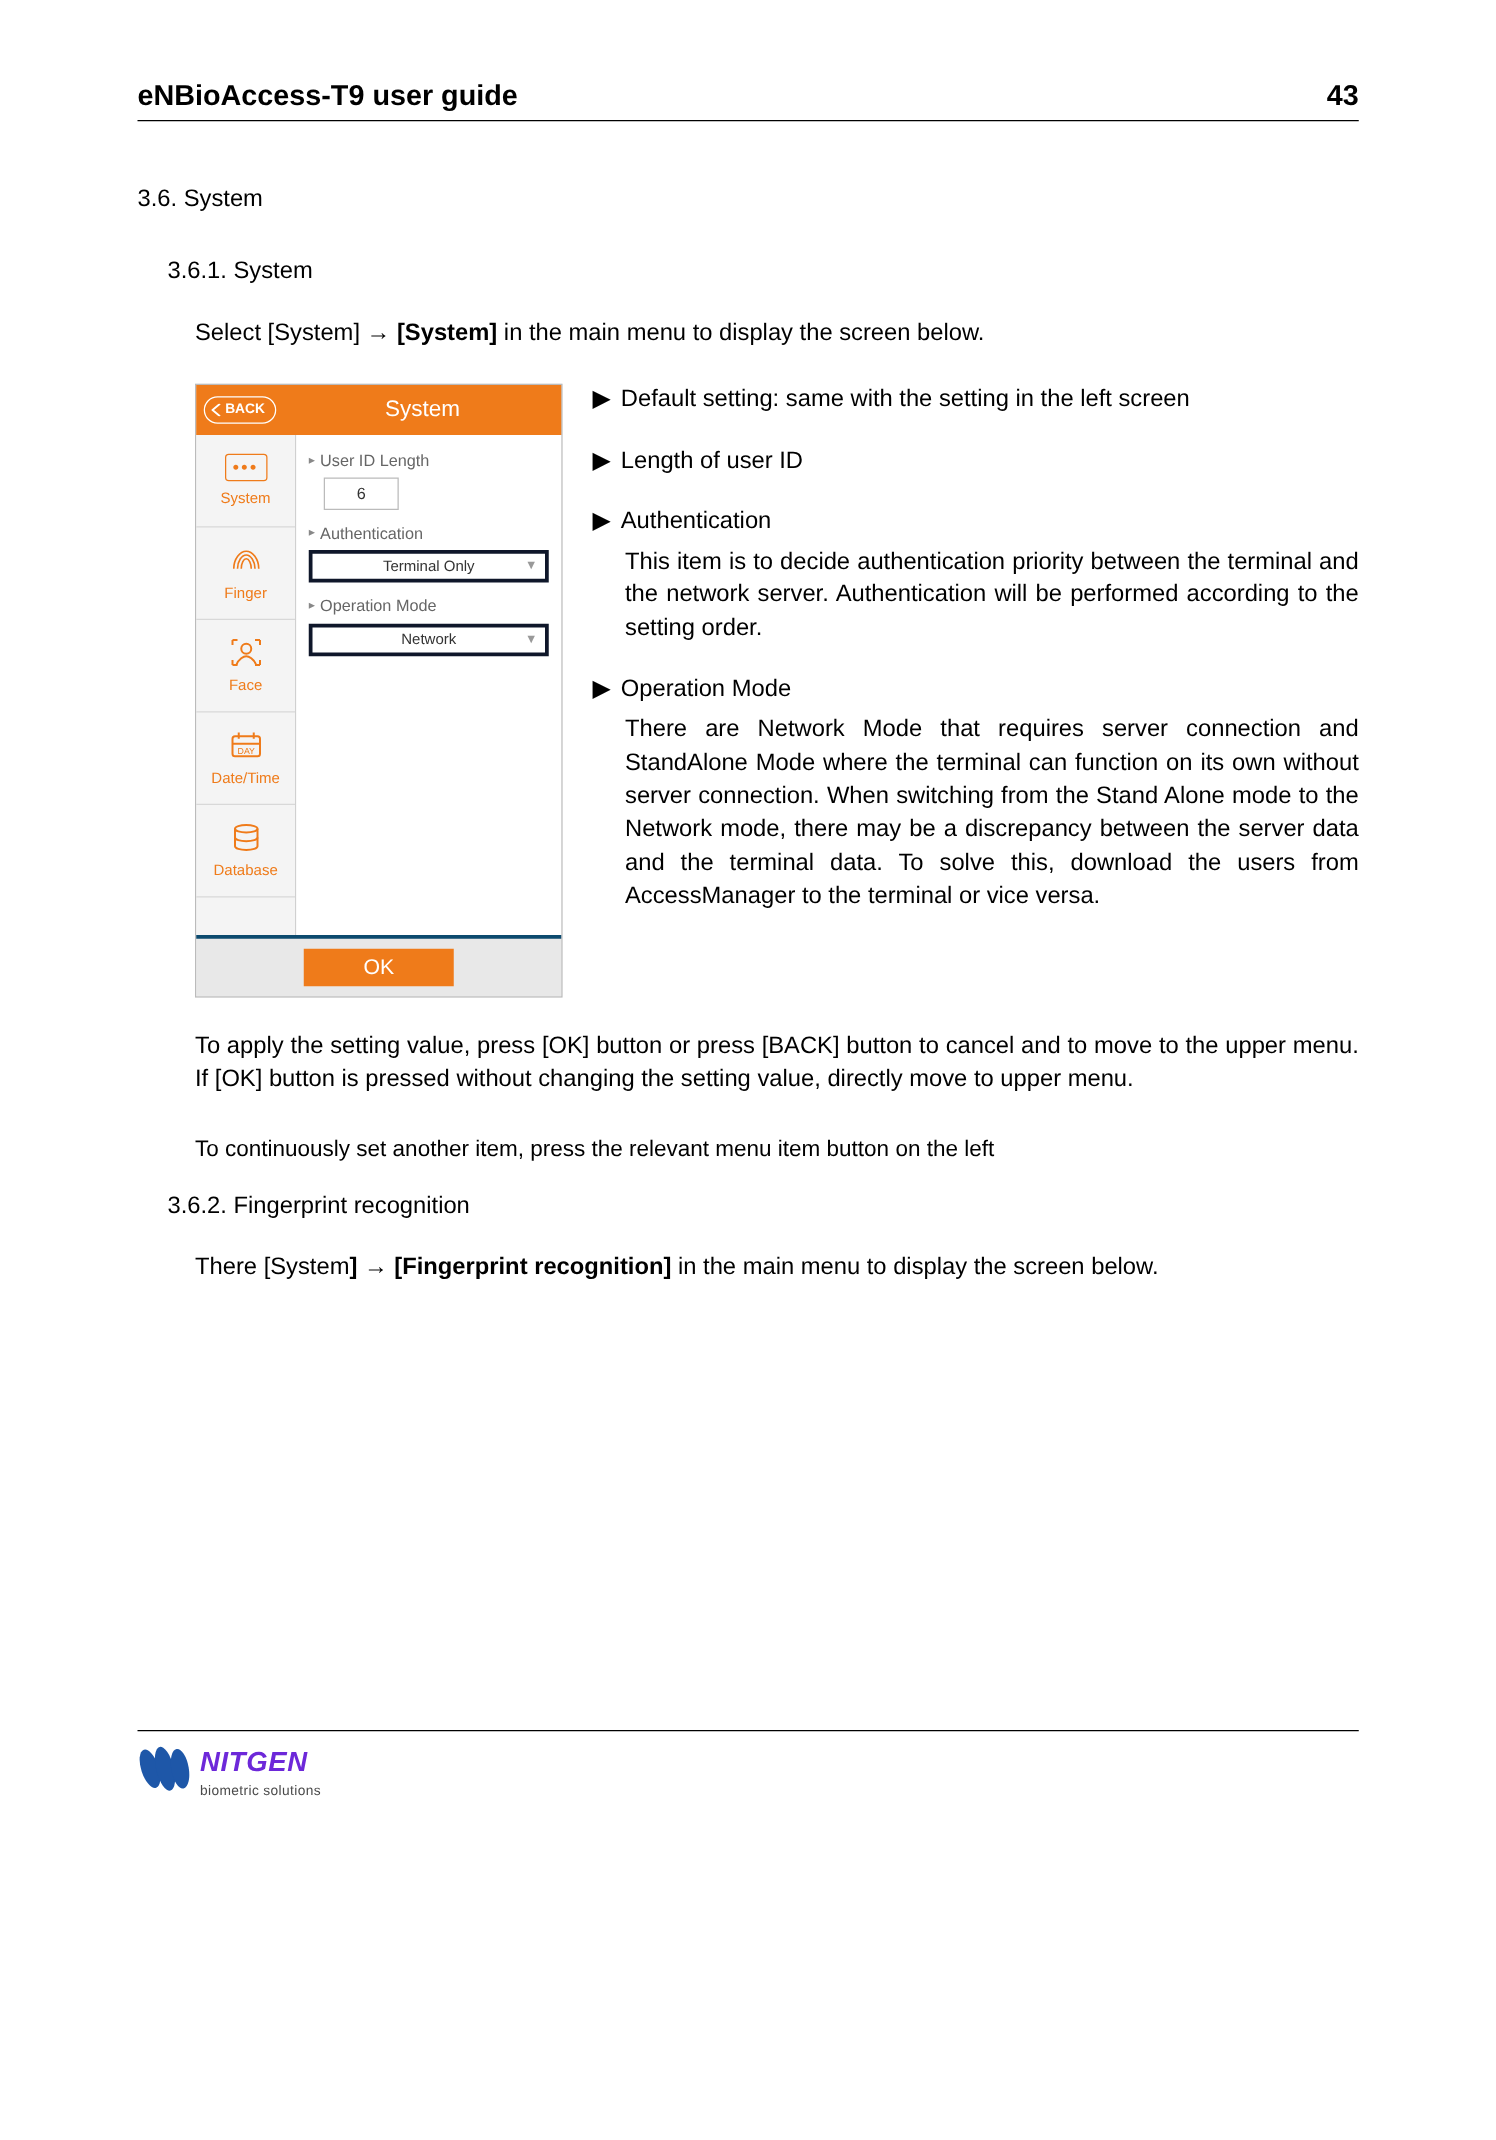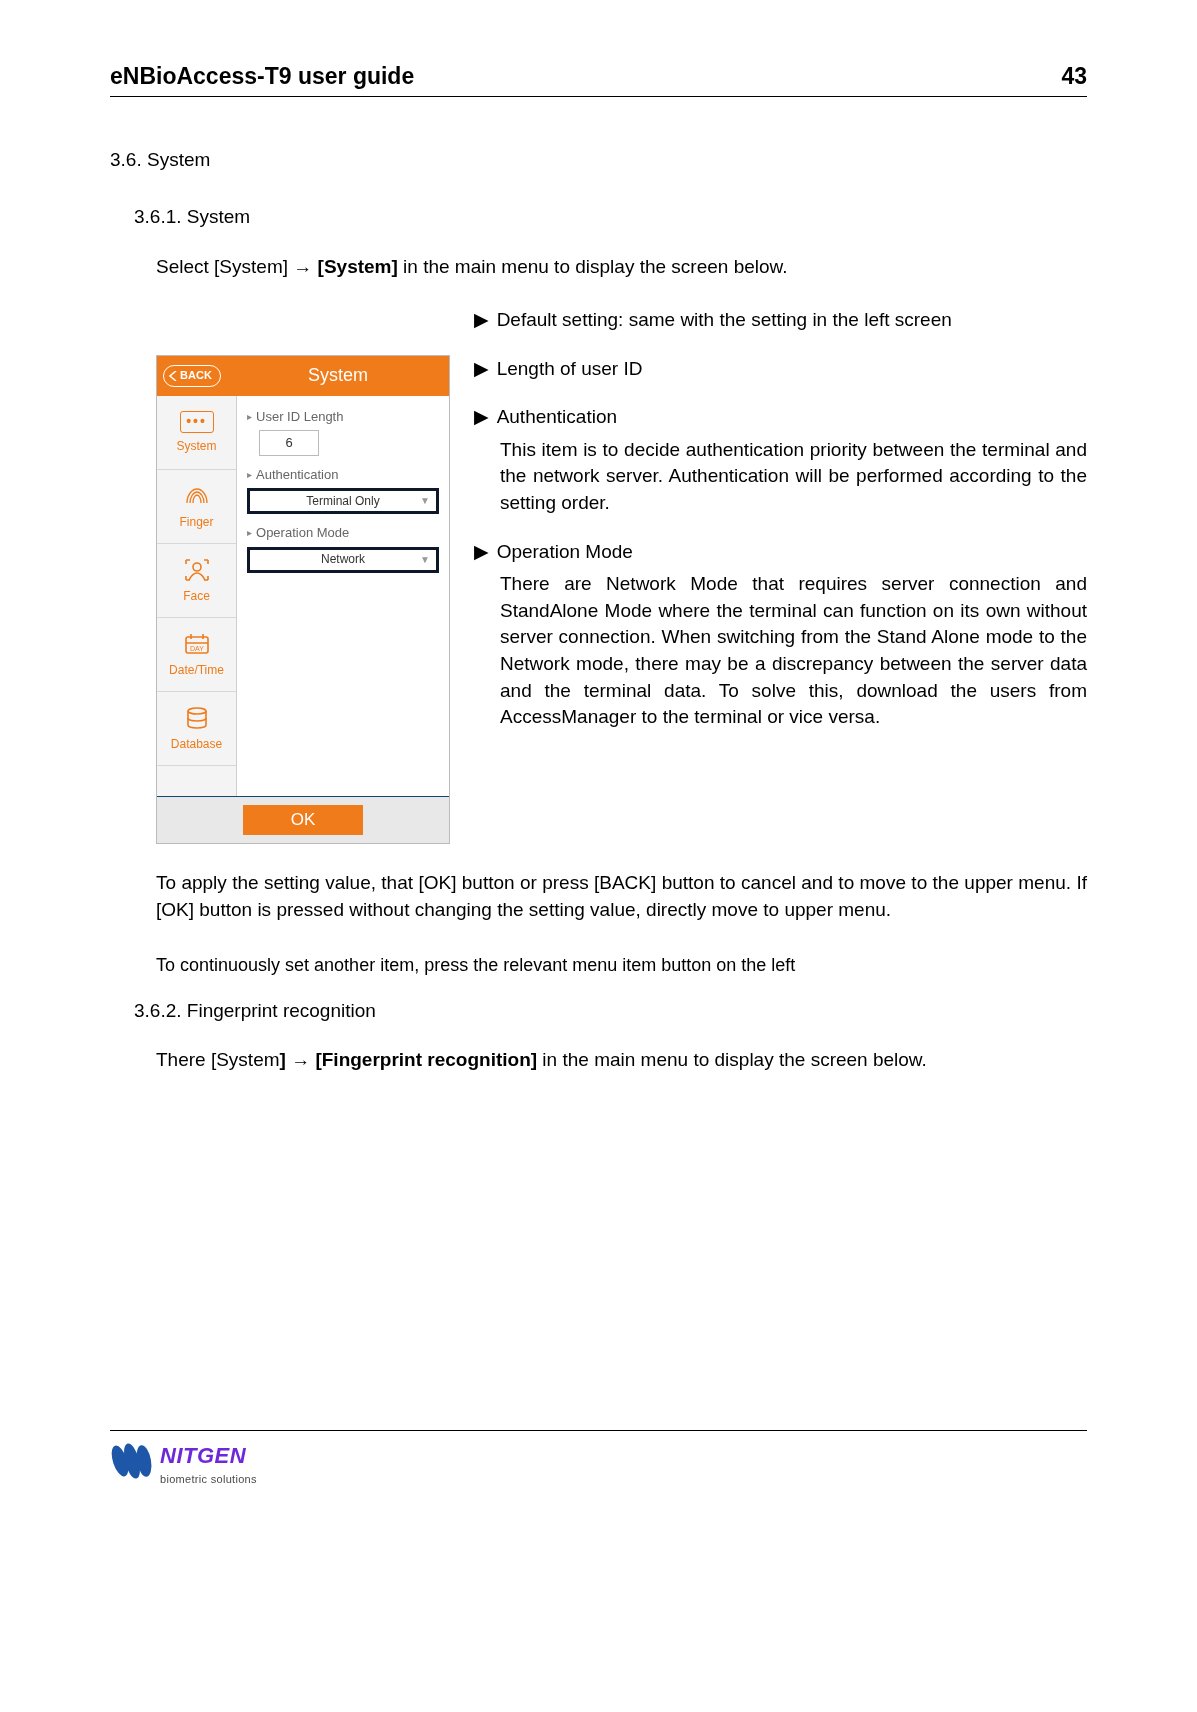--- a/index.html
+++ b/index.html
@@ -31,21 +31,20 @@
   .main-row { display: flex; gap: 24px; margin: 0 0 26px 46px; }
 
   
   .device {
     width: 294px;
     border: 1px solid #bbb;
     background: #e8e8e8;
     font-family: Arial, sans-serif;
     font-size: 14px;
     flex-shrink: 0;
-    margin-top: 48px;
   }
   .device-topbar {
     display: flex;
     align-items: stretch;
     height: 40px;
     background: #ef7b1a;
     color: #fff;
   }
   .back-btn {
     width: 70px;
@@ -152,21 +151,21 @@
     position: absolute;
     right: 6px;
     color: #999;
     font-size: 10px;
   }
   .ok-row {
     background: #e8e8e8;
     padding: 8px;
     display: flex;
     justify-content: center;
-    border-top: 1px solid #0c4a6e;
+    border-top: 3px solid #0c4a6e;
   }
   .ok-btn {
     background: #ef7b1a;
     color: #fff;
     width: 120px;
     height: 30px;
     display: flex;
     align-items: center;
     justify-content: center;
     font-size: 17px;
@@ -330,21 +329,21 @@
       <div class="bullet">
         <span class="tri">▶</span>
         <span class="txt">Operation Mode</span>
       </div>
       <div class="sub-body">There are Network Mode that requires server connection and StandAlone Mode where the terminal can function on its own without server connection. When switching from the Stand Alone mode to the Network mode, there may be a discrepancy between the server data and the terminal data. To solve this, download the users from AccessManager to the terminal or vice versa.</div>
     </div>
   </div>
 </div>
 
 <div class="para-after">
-  <span>To apply the setting value, that [OK</span><span class="bold"></span><span>] button or press [BACK] button to cancel and to move to the upper menu. If [OK] button is pressed without changing the setting value, directly move to upper menu.</span>
+  <span>To apply the setting value, press [OK</span><span class="bold"></span><span>] button or press [BACK] button to cancel and to move to the upper menu. If [OK] button is pressed without changing the setting value, directly move to upper menu.</span>
 </div>
 <div class="para-after2">To continuously set another item, press the relevant menu item button on the left</div>
 
 <div class="subsection2">3.6.2. Fingerprint recognition</div>
 <div class="instruction">
   <span>There [System</span><span class="bold">] </span><span class="arrow-right">→</span><span class="bold"> [Fingerprint recognition]</span><span> in the main menu to display the screen below.</span>
 </div>
 
 <div class="spacer-bottom"></div>
 

